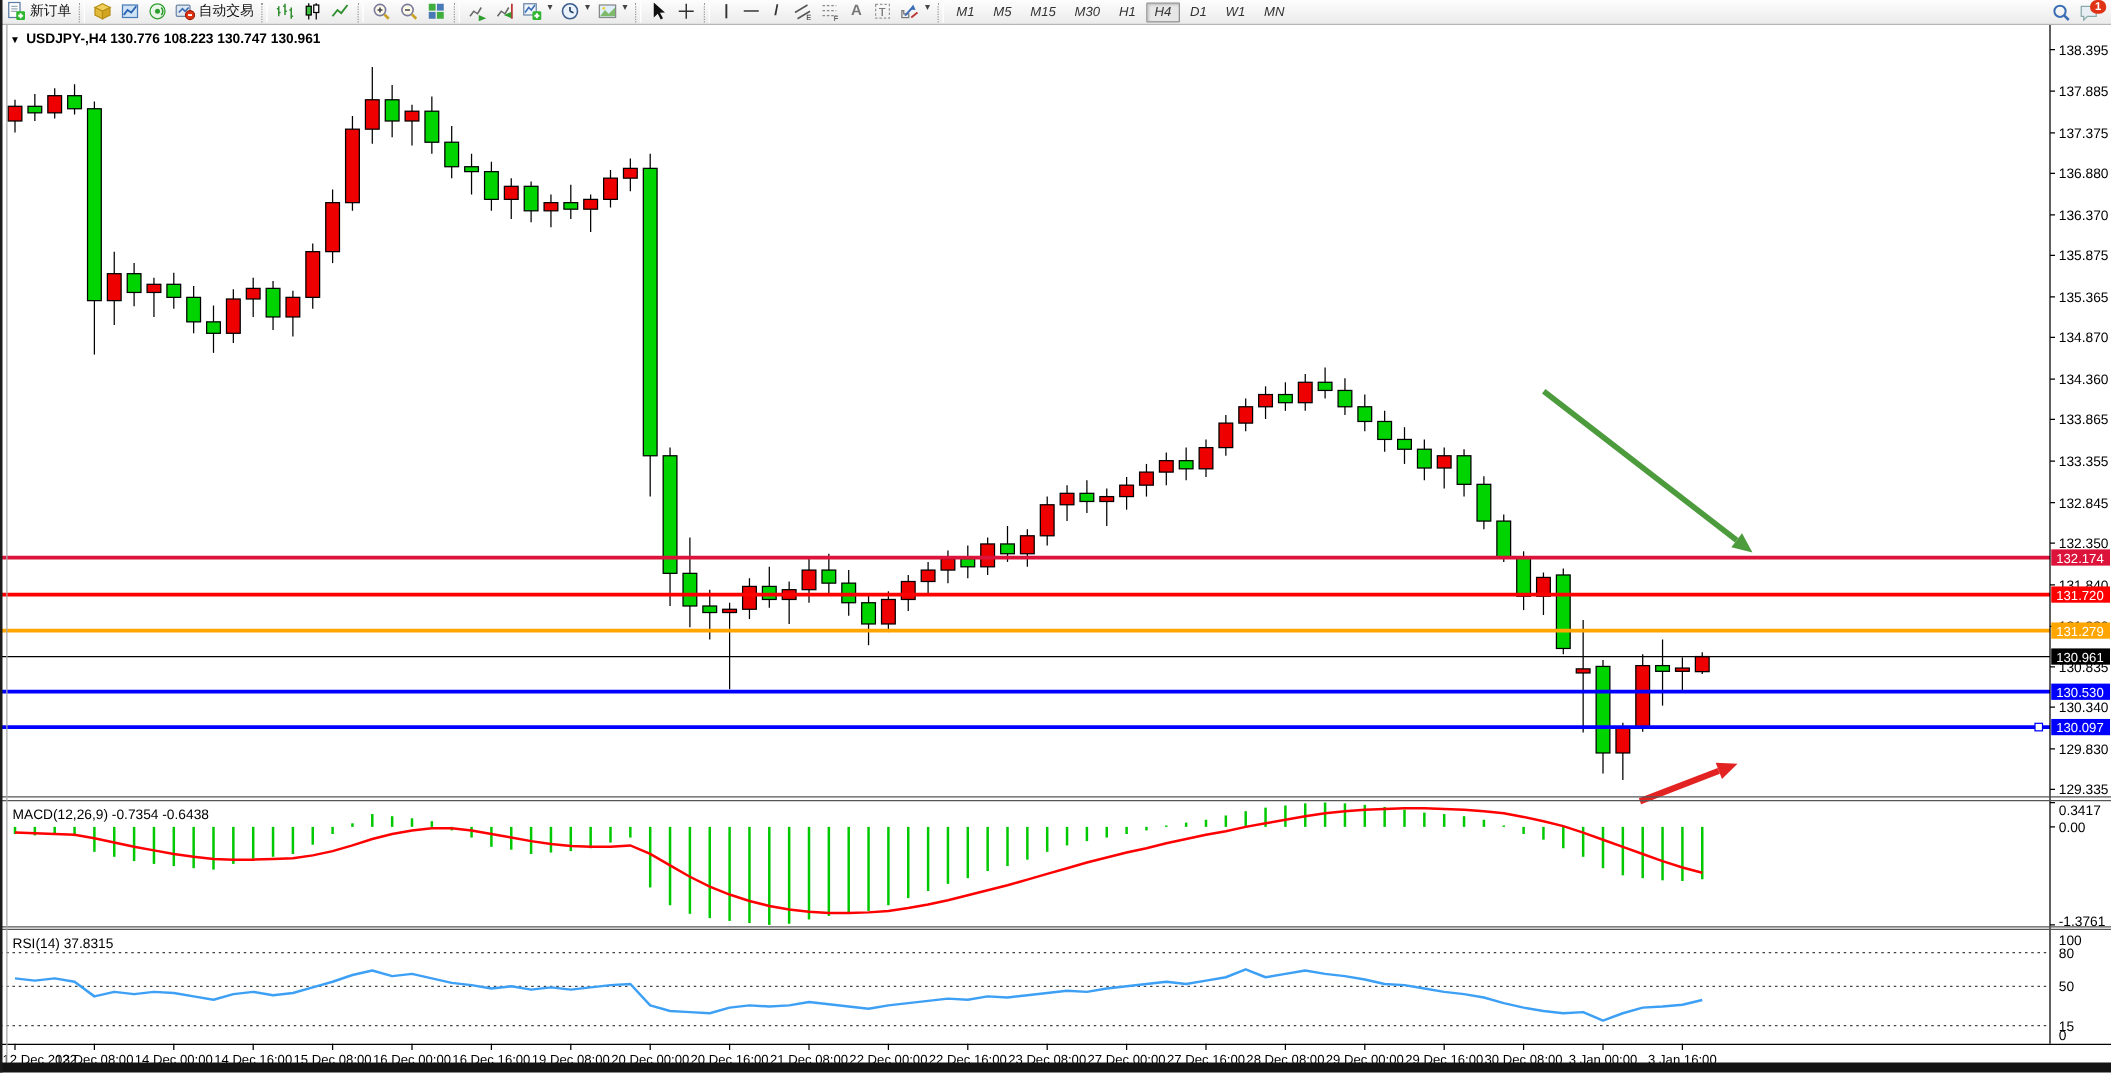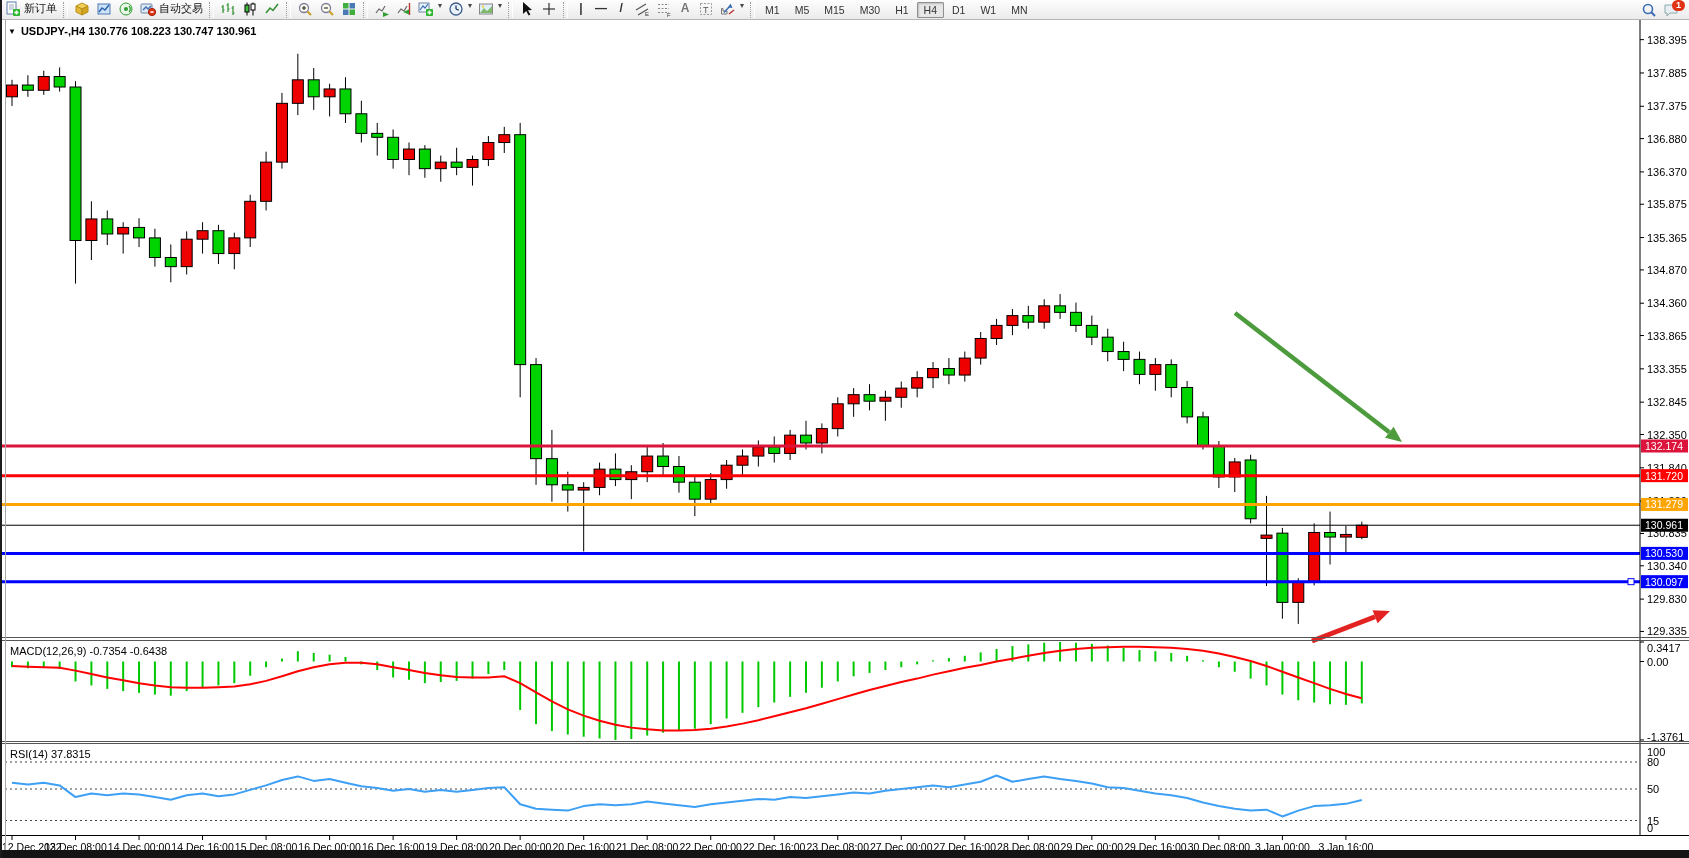--- a/index.html
+++ b/index.html
@@ -9,21 +9,21 @@
   .toolbar{position:absolute;top:0;left:0;width:1689px;height:20px;
     background:linear-gradient(#fdfdfd,#ebebeb);border-bottom:1px solid #b5b5b5;
     display:flex;align-items:center;padding:0 2px;box-sizing:border-box;z-index:5;}
   .tb-btn{height:18px;display:flex;align-items:flex-start;gap:3px;padding:0 3px;
     font-size:11px;color:#111;white-space:nowrap;cursor:default;}
   .tb-sep{width:3px;height:16px;margin:0 3px;
     border-left:1px dotted #9a9a9a;border-right:1px solid #fff;}
   .icon{width:16px;height:16px;display:block;flex:0 0 auto;}
   .caret{font-size:8px;color:#444;margin-left:1px;}
   .glyph{font-size:12px;font-weight:bold;color:#333;width:14px;text-align:center;}
-  .tf-group{display:flex;align-items:center;gap:1px;}
+  .tf-group{display:flex;align-items:center;gap:1px;font-style:italic;}
   .tf-btn{font-size:10.5px;color:#333;padding:1px 6px;border:1px solid transparent;border-radius:1px;}
   .tf-btn.active{border:1px solid #8f8f8f;background:#e7e7e7;
     box-shadow:inset 1px 1px 2px rgba(0,0,0,.18);}
   .toolbar-right{margin-left:auto;display:flex;align-items:center;gap:6px;padding-right:6px;}
   .bubble{position:relative;width:18px;height:16px;}
   .badge{position:absolute;top:-2px;right:-4px;background:#e03214;color:#fff;
     border-radius:7px;font-size:9px;line-height:11px;min-width:11px;height:11px;
     text-align:center;padding:0 1px;font-weight:bold;}
   
   #chart-svg{position:absolute;top:20px;left:0;}

